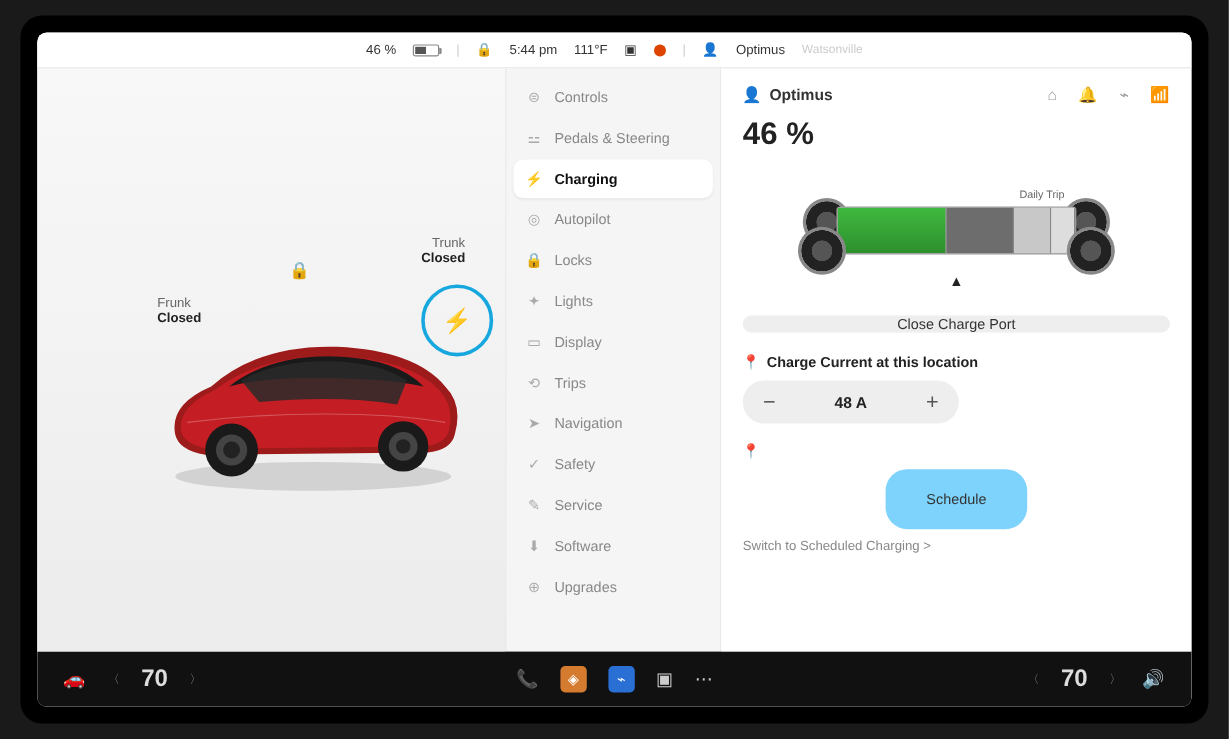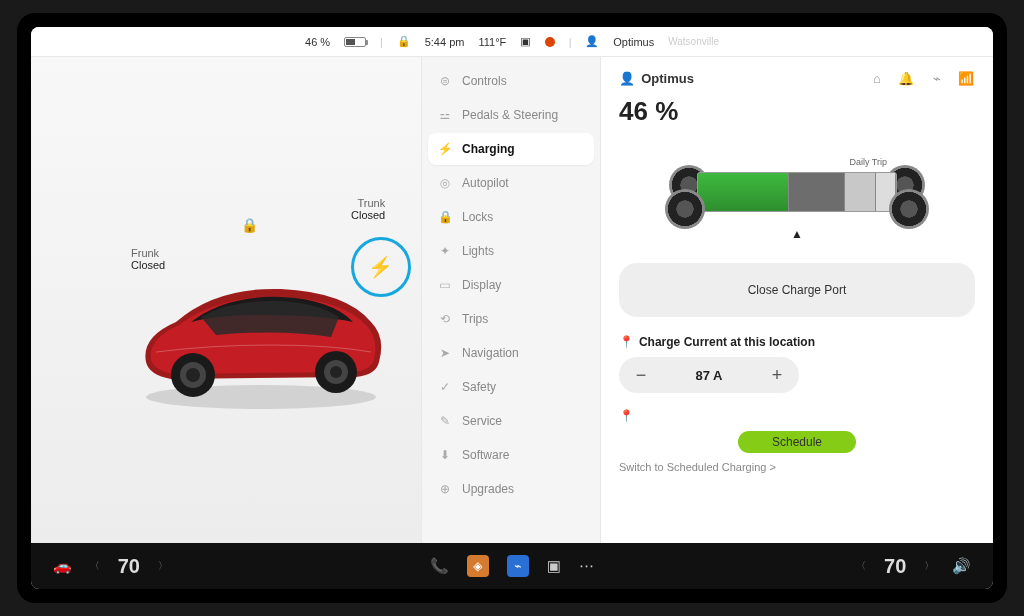--- a/index.html
+++ b/index.html
@@ -10,21 +10,21 @@
 .topbar .battery-ico{width:22px;height:10px;border:1px solid #888;border-radius:2px;position:relative;display:inline-block}
 .topbar .battery-ico::after{content:'';position:absolute;right:-3px;top:2px;width:2px;height:5px;background:#888;border-radius:0 1px 1px 0}
 .topbar .battery-ico .fill{position:absolute;left:1px;top:1px;bottom:1px;width:42%;background:#555}
 .topbar .rec{width:10px;height:10px;border-radius:50%;background:#d40}
 .topbar .sep{color:#ccc}
 .main{flex:1;display:flex;overflow:hidden}
 .carview{width:390px;background:linear-gradient(180deg,#f8f8f8,#ececec);position:relative}
 .carview .lock-ico{position:absolute;top:160px;left:210px;font-size:14px;color:#333}
 .label-frunk{position:absolute;top:190px;left:100px;font-size:11px;color:#666;text-align:left}
 .label-trunk{position:absolute;top:140px;left:320px;font-size:11px;color:#666;text-align:right}
-.label-frunk .state,.label-trunk .state{font-weight:400;color:#222}
+.label-frunk .state,.label-trunk .state{font-weight:700;color:#222}
 .charge-circle{position:absolute;top:180px;left:320px;width:60px;height:60px;border:3px solid #17a7df;border-radius:50%;display:flex;align-items:center;justify-content:center;font-size:20px;color:#111}
 .car-svg{position:absolute;top:210px;left:90px;width:280px;height:150px}
 .menu{width:180px;background:#f5f5f5;padding:8px 6px;display:flex;flex-direction:column;gap:2px;border-left:1px solid #e8e8e8;border-right:1px solid #e8e8e8}
 .menu-item{display:flex;align-items:center;gap:10px;padding:9px 10px;border-radius:8px;font-size:12px;color:#888;cursor:pointer}
 .menu-item.active{background:#fff;color:#111;font-weight:600;box-shadow:0 1px 2px rgba(0,0,0,.05)}
 .menu-item .mico{width:14px;text-align:center;color:#aaa}
 .menu-item.active .mico{color:#333}
 .content{flex:1;background:#fff;padding:14px 18px;overflow-y:auto;position:relative}
 .content-head{display:flex;align-items:center;justify-content:space-between;margin-bottom:10px}
 .profile-name{font-size:13px;font-weight:600;color:#333;display:flex;align-items:center;gap:6px}
@@ -35,27 +35,27 @@
 .pack .seg{height:100%;border-right:1px solid #888}
 .pack .seg.green{background:linear-gradient(180deg,#3fb93f,#2d8f2d)}
 .pack .seg.grey{background:#6d6d6d}
 .pack .seg.light{background:#c8c8c8}
 .wheel{position:absolute;width:40px;height:40px;border-radius:50%;background:radial-gradient(circle,#555 30%,#222 31%,#222 60%,#888 61%)}
 .wheel.fl{top:28px;left:12px}.wheel.fr{top:28px;right:12px}
 .wheel.rl{top:52px;left:8px}.wheel.rr{top:52px;right:8px}
 .tri{position:absolute;left:50%;transform:translateX(-50%);bottom:-4px;font-size:12px;color:#222}
 .limit-lbl{position:absolute;top:20px;right:50px;font-size:9px;color:#666}
 .btns{display:flex;gap:14px;margin:6px 0 18px}
-.btn{flex:1;background:#eee;border:none;border-radius:18px;padding:20px 4px;font-size:12px;color:#333;cursor:pointer;position:relative}
+.btn{flex:1;background:#eee;border:none;border-radius:18px;padding:0 4px;font-size:12px;color:#333;cursor:pointer;position:relative}
 .highlight-oval{position:absolute;border:3px solid #17a7df;border-radius:50%;width:185px;height:48px;top:-6px;left:-8px;pointer-events:none}
 .section-label{font-size:12px;font-weight:600;color:#222;display:flex;align-items:center;gap:5px;margin:8px 0}
 .stepper{display:flex;align-items:center;background:#eee;border-radius:18px;width:180px;height:36px;margin-bottom:16px}
 .stepper button{flex:0 0 44px;background:none;border:none;font-size:18px;color:#555;cursor:pointer}
 .stepper .val{flex:1;text-align:center;font-size:13px;font-weight:600;color:#222}
-.sched-btn{display:block;margin:6px auto 8px;background:#84cc16;border:none;border-radius:18px;padding:4px 34px;font-size:12px;color:#333;cursor:pointer}
+.sched-btn{display:block;margin:6px auto 8px;background:#7dd3fc;border:none;border-radius:18px;padding:18px 34px;font-size:12px;color:#333;cursor:pointer}
 .link{font-size:11px;color:#888;cursor:pointer}
 .bottombar{height:46px;background:#111;display:flex;align-items:center;justify-content:space-between;padding:0 22px;color:#ddd;font-size:13px}
 .bb-left,.bb-right,.bb-center{display:flex;align-items:center;gap:18px}
 .bb-ico{font-size:15px;color:#ccc}
 .app-sq{width:22px;height:22px;border-radius:4px;display:flex;align-items:center;justify-content:center;font-size:12px;color:#fff}
 .app-orange{background:#d47b2f}.app-blue{background:#2a6fd4}
 .temp{font-size:20px;font-weight:700}
 .chev{font-size:10px;color:#888}
 </style>
 </head>
@@ -201,21 +201,21 @@
       <div class="btns">
         <button class="btn">Close Charge Port</button>
       </div>
 
       <div class="section-label">
         <span>📍</span>
         <span>Charge Current at this location</span>
       </div>
       <div class="stepper">
         <button>−</button>
-        <div class="val">87 A</div>
+        <div class="val">48 A</div>
         <button>+</button>
       </div>
 
       <div class="section-label">
         <span>📍</span>
       </div>
       <button class="sched-btn">Schedule</button>
       <div class="link">Switch to Scheduled Charging &gt;</div>
     </div>
   </div>

